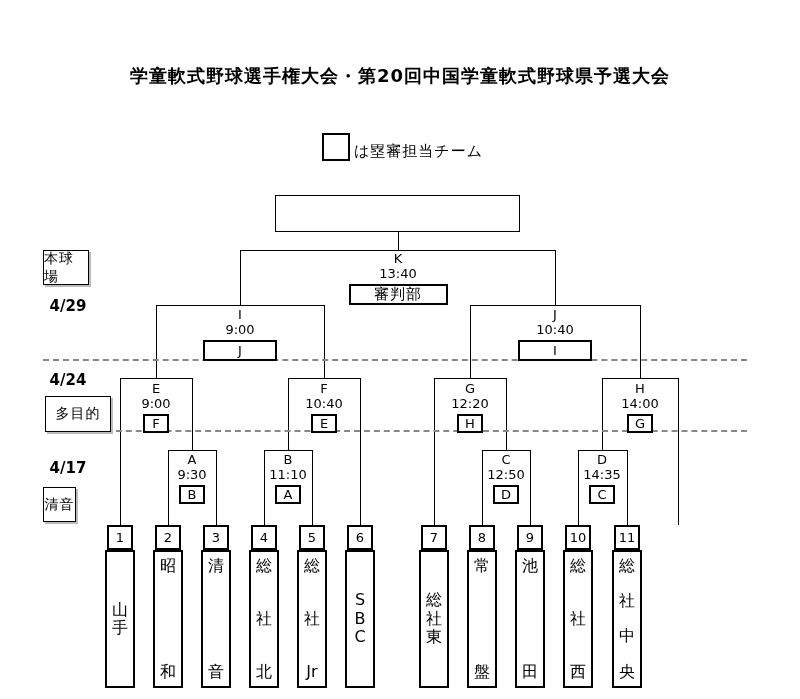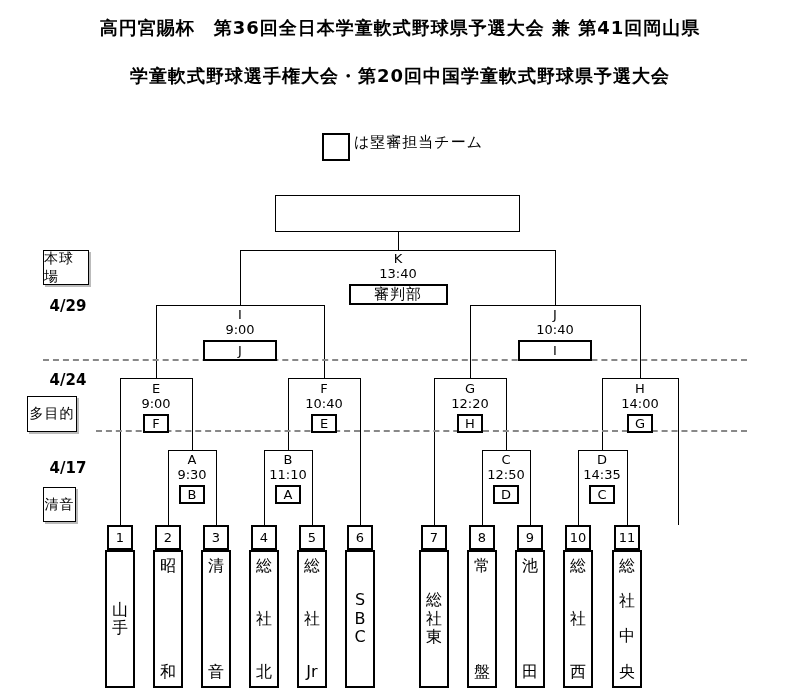--- a/index.html
+++ b/index.html
@@ -4,21 +4,21 @@
 <style>
   html,body{margin:0;padding:0;background:#fff;}
   *{box-sizing:border-box;}
   #stage{
     position:relative;width:800px;height:699px;background:#ffffff;
     font-family:"DejaVu Sans","Liberation Sans",sans-serif;color:#000;
     overflow:hidden;
   }
   .title{position:absolute;left:0;width:800px;text-align:center;
     font-size:18px;font-weight:bold;letter-spacing:1px;white-space:nowrap;}
-  .legend{position:absolute;left:322px;top:133px;display:flex;align-items:flex-start;}
+  .legend{position:absolute;left:322px;top:133px;display:flex;align-items:flex-end;}
   .legend .lbox{width:28px;height:28px;border:2px solid #000;background:#fff;}
   .legend .ltext{font-size:15px;margin-left:4px;letter-spacing:1px;}
   .champ{position:absolute;left:275px;top:195px;width:245px;height:37px;border:1px solid #000;background:#fff;}
   .hl{position:absolute;height:1px;background:#000;}
   .vl{position:absolute;width:1px;background:#000;}
   .dash{position:absolute;height:0;border-top:2px dashed #888;}
   .vbox{position:absolute;border:1px solid #000;background:#fff;display:flex;
     align-items:center;justify-content:center;font-size:14px;letter-spacing:1px;
     box-shadow:2px 2px 0 #bbb;}
   .vdate{position:absolute;width:56px;text-align:center;font-size:15px;font-weight:bold;}
@@ -37,21 +37,20 @@
     flex-direction:column;align-items:center;font-size:16px;}
   .tname.spread{justify-content:space-between;padding:5px 0;}
   .tname.center{justify-content:center;}
   .tname span{display:block;line-height:1.15;text-align:center;}
 </style>
 </head>
 <body>
 
 <div id="stage">
 
-  <div class="title" style="top:16px">高円宮賜杯　第36回全日本学童軟式野球県予選大会 兼 第41回岡山県</div>
   <div class="title" style="top:64px">学童軟式野球選手権大会・第20回中国学童軟式野球県予選大会</div>
 
   <div class="legend">
     <div class="lbox"></div>
     <div class="ltext">は塁審担当チーム</div>
   </div>
 
   <div class="champ"></div>
 
   <div class="vl" style="left:398px;top:232px;height:18px"></div>
@@ -91,21 +90,21 @@
   <div class="hl" style="left:578px;top:450px;width:49px"></div>
   <div class="vl" style="left:578px;top:450px;height:75px"></div>
   <div class="vl" style="left:627px;top:450px;height:75px"></div>
 
   <div class="dash" style="left:43px;top:359px;width:704px"></div>
   <div class="dash" style="left:96px;top:430px;width:651px"></div>
 
   <div class="vbox" style="left:43px;top:250px;width:46px;height:35px">本球場</div>
   <div class="vdate" style="left:40px;top:297px">4/29</div>
   <div class="vdate" style="left:40px;top:371px">4/24</div>
-  <div class="vbox" style="left:27px;top:396px;width:50px;height:36px">多目的</div>
+  <div class="vbox" style="left:45px;top:396px;width:66px;height:36px">多目的</div>
   <div class="vdate" style="left:40px;top:459px">4/17</div>
   <div class="vbox" style="left:43px;top:487px;width:33px;height:35px">清音</div>
 
   <div class="match" style="left:338px;top:251px">
     <div class="mletter">K</div>
     <div class="mtime">13:40</div>
     <div class="duty wide">審判部</div>
   </div>
 
   <div class="match" style="left:180px;top:307px">

